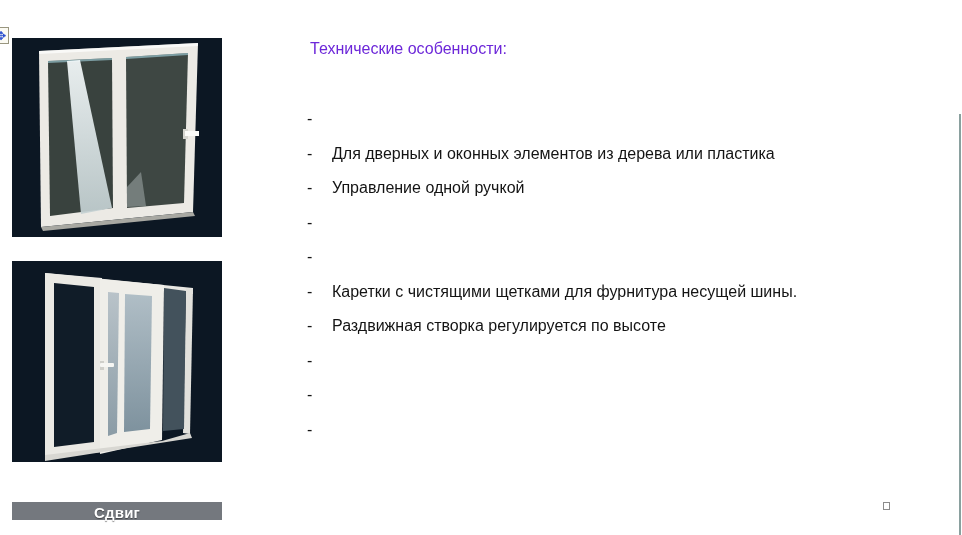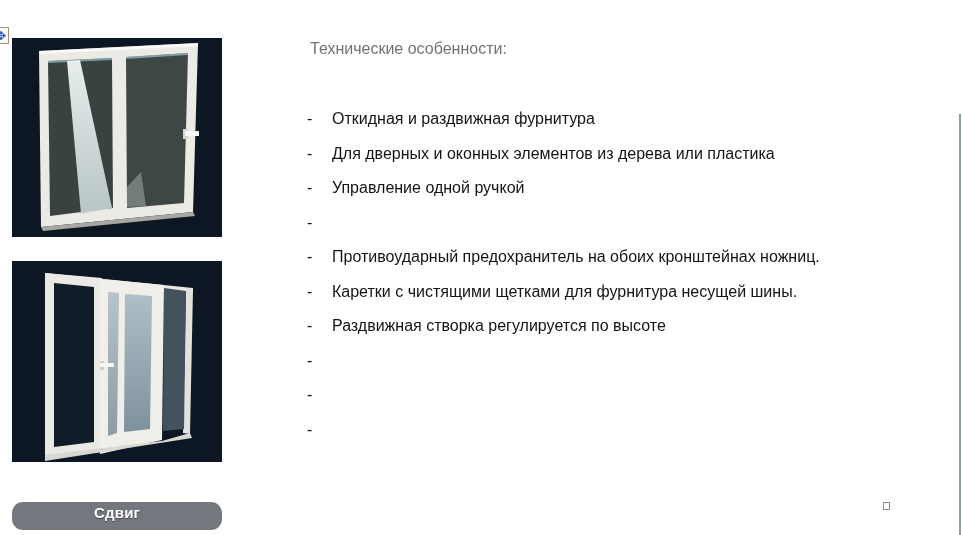--- a/index.html
+++ b/index.html
@@ -13,24 +13,24 @@
   .anchor-glyph{color:#2b4fd0;font-size:12px;line-height:12px;}
 
   
   .figure{position:absolute;left:12px;width:210px;}
   .figure .photo{display:block;width:210px;}
   .caption{background:#74787e;color:#ffffff;font-weight:bold;font-size:15px;
     text-align:center;text-shadow:0 1px 1px rgba(0,0,0,.45);letter-spacing:.2px;margin-top:40px;}
   #fig-tilt{top:38px;}
   #fig-tilt .caption{height:21px;line-height:21px;}
   #fig-slide{top:261px;}
-  #fig-slide .caption{height:28px;line-height:22px;border-radius:11px;}
+  #fig-slide .caption{height:18px;line-height:22px;}
 
   
-  .doc-title{position:absolute;left:310px;top:40px;font-size:16px;color:#737373;}
+  .doc-title{position:absolute;left:310px;top:40px;font-size:16px;color:#6d28d9;}
   .feature-list{position:absolute;left:307px;top:110px;width:600px;}
   .bullet{display:flex;height:34.5px;font-size:16px;color:#141414;line-height:18px;}
   .bullet .dash{width:25px;flex:0 0 25px;}
 
   
   .missing-box{position:absolute;left:883px;top:502px;width:7px;height:8px;
     border:1px solid #8c8c8c;box-sizing:border-box;}
   .edge-line{position:absolute;left:959px;top:114px;width:2px;height:421px;background:#8aa09e;}
 </style>
 </head>
@@ -92,36 +92,34 @@
       <polygon points="33,194 150,180 178,172 180,177 33,200" fill="#d8d7d2"></polygon>
     </svg>
     <div class="caption">Сдвиг</div>
   </div>
 
   <div class="doc-title">Технические особенности:</div>
 
   <div class="feature-list">
     <div class="bullet">
       <span class="dash">-</span>
-      <span>Откидная и раздвижная фурнитура</span>
     </div>
     <div class="bullet">
       <span class="dash">-</span>
       <span>Для дверных и оконных элементов из дерева или пластика</span>
     </div>
     <div class="bullet">
       <span class="dash">-</span>
       <span>Управление одной ручкой</span>
     </div>
     <div class="bullet">
       <span class="dash">-</span>
     </div>
     <div class="bullet">
       <span class="dash">-</span>
-      <span>Противоударный предохранитель на обоих кронштейнах ножниц.</span>
     </div>
     <div class="bullet">
       <span class="dash">-</span>
       <span>Каретки с чистящими щетками для фурнитура несущей шины.</span>
     </div>
     <div class="bullet">
       <span class="dash">-</span>
       <span>Раздвижная створка регулируется по высоте</span>
     </div>
     <div class="bullet">

